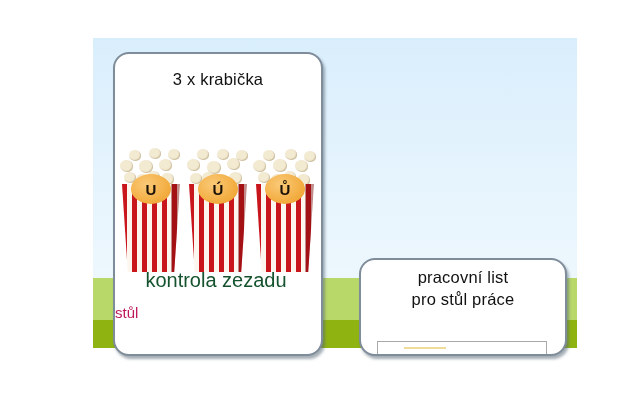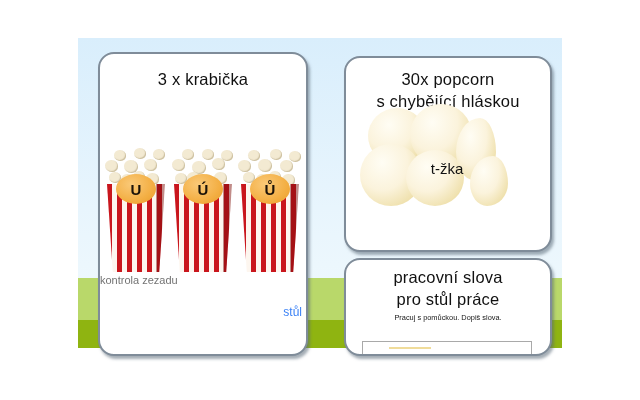--- a/index.html
+++ b/index.html
@@ -6,20 +6,21 @@
     margin: 0; padding: 0;
     width: 640px; height: 400px;
     background: #ffffff;
     font-family: "Liberation Sans", sans-serif;
     overflow: hidden;
   }
   #stage {
     position: relative;
     width: 556px; height: 400px;
     background: #ffffff;
+    margin-left: 15px;
   }
 
   
   .scene {
     position: absolute;
     left: 78px; top: 38px;
     width: 484px; height: 310px;
     background: linear-gradient(#d9eefc 0%, #e8f5fd 55%, #f2fafd 100%);
     overflow: hidden;
   }
@@ -52,29 +53,29 @@
     color: #111111;
     font-size: 17px;
     line-height: 22px;
     letter-spacing: .2px;
   }
   #card-left .card-title { padding-top: 14px; font-size: 16.5px; }
   #card-top-r .card-title { padding-top: 10px; font-size: 16.5px; }
   #card-bot-r .card-title { padding-top: 6px; font-size: 16.5px; }
 
   .card-subtitle {
+    text-align: center;
+    color: #14532d;
+    font-size: 20px;
+    line-height: 21px;
+  }
+  .card-words {
     text-align: left;
-    color: #737373;
-    font-size: 11px;
-    line-height: 21px;
-  }
-  .card-words {
-    text-align: right;
-    color: #3b82f6;
-    font-size: 12px;
+    color: #be185d;
+    font-size: 15px;
     line-height: 15px;
     margin-top: 5px;
   }
 
   
   .boxes {
     position: absolute;
     left: 5px; top: 88px;
     width: 196px; height: 130px;
     display: flex;
@@ -243,41 +244,24 @@
 
     </div>
 
     <div class="card-subtitle" style="position:absolute; left:0; top:216px; width:202px;">kontrola zezadu</div>
 
     <div class="card-words" style="position:absolute; left:0; top:246px; width:202px;">
       <div>stůl</div>
     </div>
   </div>
 
-  <div class="card" id="card-top-r">
-    <div class="card-title">
-      <div>30x popcorn</div>
-      <div>s chybějící hláskou</div>
-    </div>
-
-    <div class="blob-wrap">
-      <div class="puff" style="left:16px; top:4px;  width:58px; height:56px;"></div>
-      <div class="puff" style="left:58px; top:0px;  width:62px; height:62px;"></div>
-      <div class="puff" style="left:8px;  top:40px; width:62px; height:62px;"></div>
-      <div class="puff" style="left:54px; top:46px; width:58px; height:56px;"></div>
-      <div class="puff kidney" style="left:104px; top:14px; width:40px; height:62px;"></div>
-      <div class="puff kidney" style="left:118px; top:52px; width:38px; height:50px;"></div>
-      <div class="blob-label">t-žka</div>
-    </div>
-  </div>
 
   <div class="card" id="card-bot-r">
     <div class="card-title">
-      <div>pracovní slova</div>
+      <div>pracovní list</div>
       <div>pro stůl práce</div>
     </div>
-    <div class="ws-note">Pracuj s pomůckou. Dopiš slova.</div>
     <div class="ws-frame">
       <div class="ws-line"></div>
     </div>
   </div>
 
 </div>
 
 </body></html>

